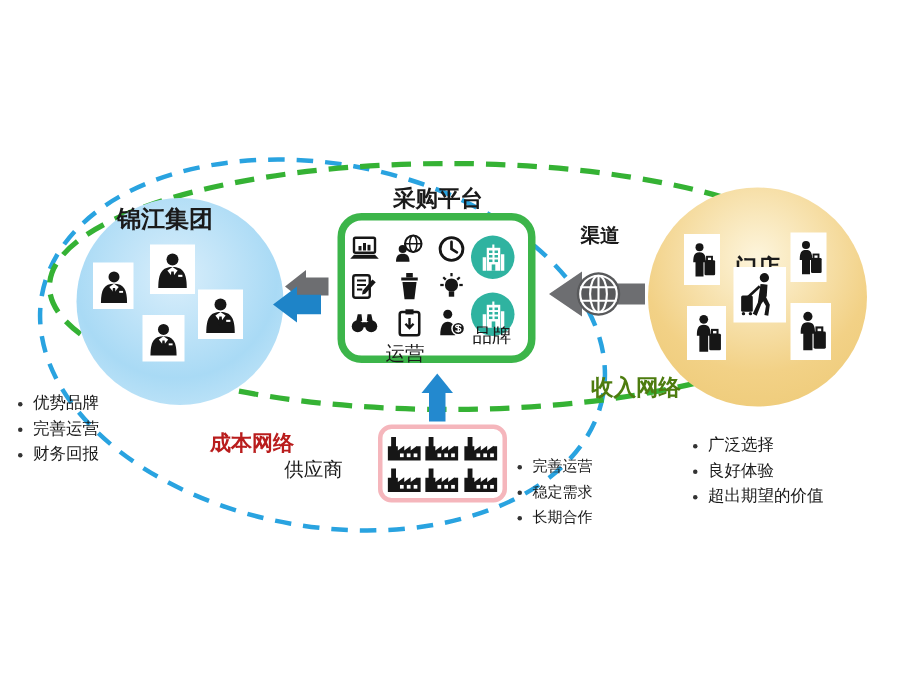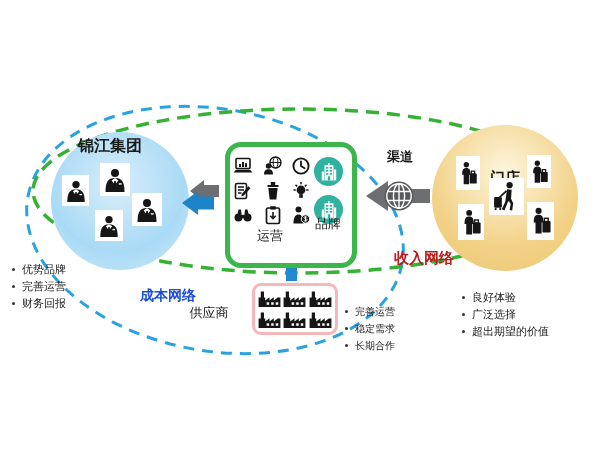--- a/index.html
+++ b/index.html
@@ -6,21 +6,21 @@
   #canvas{position:relative;width:600px;height:454px;background:#fff;overflow:hidden;
           font-family:"Liberation Sans","DejaVu Sans",sans-serif;color:#1a1a1a;}
   #bg-svg{position:absolute;left:0;top:0;}
   .abs{position:absolute;}
   .title{font-weight:bold;text-align:center;}
   .card{position:absolute;background:#fff;display:flex;align-items:center;justify-content:center;}
   .bullets{position:absolute;margin-top:10px;}
   .b-row{display:flex;align-items:center;margin-bottom:4px;line-height:13px;}
   .dot{width:3px;height:3px;border-radius:50%;background:#333;margin-right:7px;flex:0 0 auto;}
   
-  #platform-box{position:absolute;left:225px;top:142px;width:132px;height:126px;
+  #platform-box{position:absolute;left:225px;top:142px;width:132px;height:100px;
      background:#fff;border:5px solid #3cb54a;border-radius:16px;box-sizing:border-box;}
   .grid-icon{position:absolute;width:22px;height:22px;}
   .brand-circle{position:absolute;width:29px;height:29px;border-radius:50%;background:#2fb3a0;
      display:flex;align-items:center;justify-content:center;}
   
   #supplier-box{position:absolute;left:252px;top:283px;width:86px;height:52px;background:#fff;
      border:3px solid #f5b6bc;border-radius:9px;box-sizing:border-box;
      display:grid;grid-template-columns:repeat(3,1fr);grid-template-rows:repeat(2,1fr);
      align-items:center;justify-items:center;padding:2px;}
   .net-label{position:absolute;font-weight:bold;}
@@ -210,20 +210,21 @@
     <div class="b-row">
         <span class="dot"></span>
         <span>完善运营</span>
       </div>
     <div class="b-row">
         <span class="dot"></span>
         <span>财务回报</span>
       </div>
   </div>
 
+  <div class="abs title" style="left:232px;top:123px;width:120px;font-size:15px;">采购平台</div>
 
   <div id="platform-box">
     <div class="grid-icon" style="left:2px;top:8px;"><svg width="22" height="22">
           <use href="#ic-laptop"></use>
         </svg></div>
     <div class="grid-icon" style="left:32px;top:8px;"><svg width="22" height="22">
           <use href="#ic-globe-user"></use>
         </svg></div>
     <div class="grid-icon" style="left:60px;top:8px;"><svg width="22" height="22">
           <use href="#ic-clock"></use>
@@ -288,34 +289,34 @@
   </div>
   <div class="card" style="left:527px;top:202px;width:27px;height:38px;">
     <svg width="23" height="32">
         <use href="#sym-traveler"></use>
       </svg>
   </div>
 
   <div class="bullets" style="left:462px;top:281px;font-size:11px;">
     <div class="b-row">
         <span class="dot"></span>
+        <span>广泛选择</span>
+      </div>
+    <div class="b-row">
+        <span class="dot"></span>
         <span>良好体验</span>
       </div>
     <div class="b-row">
         <span class="dot"></span>
-        <span>广泛选择</span>
-      </div>
-    <div class="b-row">
-        <span class="dot"></span>
         <span>超出期望的价值</span>
       </div>
   </div>
 
-  <div class="net-label" style="left:140px;top:287px;font-size:14px;color:#1d4ed8;">成本网络</div>
-  <div class="net-label" style="left:394px;top:249px;font-size:15px;color:#b91c1c;">收入网络</div>
+  <div class="net-label" style="left:140px;top:287px;font-size:14px;color:#b91c1c;">成本网络</div>
+  <div class="net-label" style="left:394px;top:249px;font-size:15px;color:#4d7c0f;">收入网络</div>
 
   <div class="abs" style="left:186px;top:304px;width:46px;font-size:13px;text-align:center;">供应商</div>
 
   <div id="supplier-box">
     <svg width="25" height="19">
         <use href="#sym-factory"></use>
       </svg>
     <svg width="25" height="19">
         <use href="#sym-factory"></use>
       </svg>

